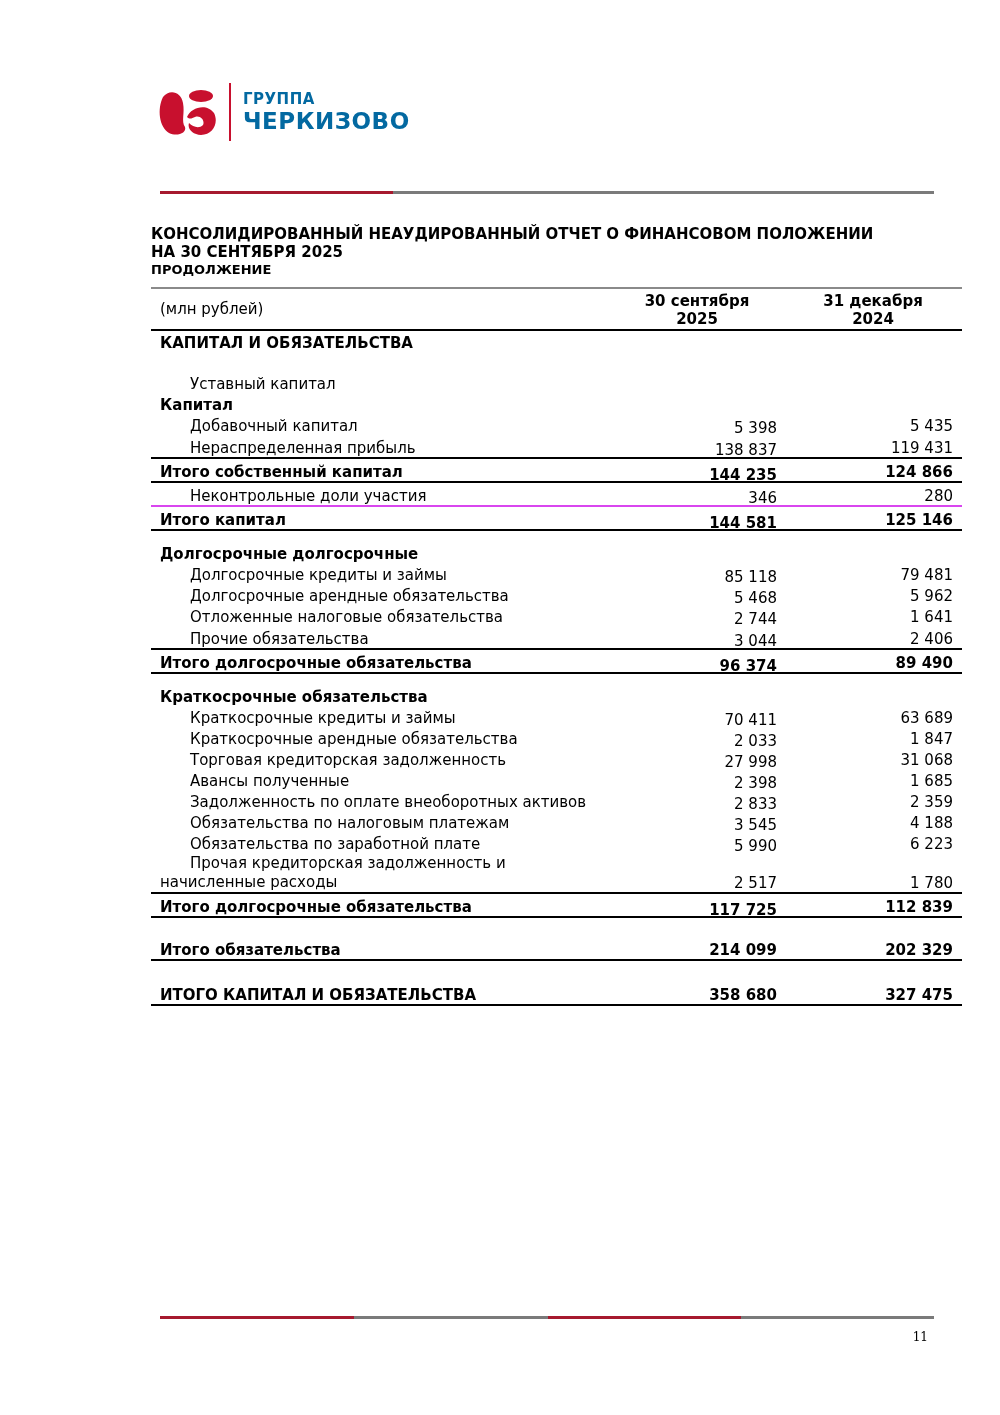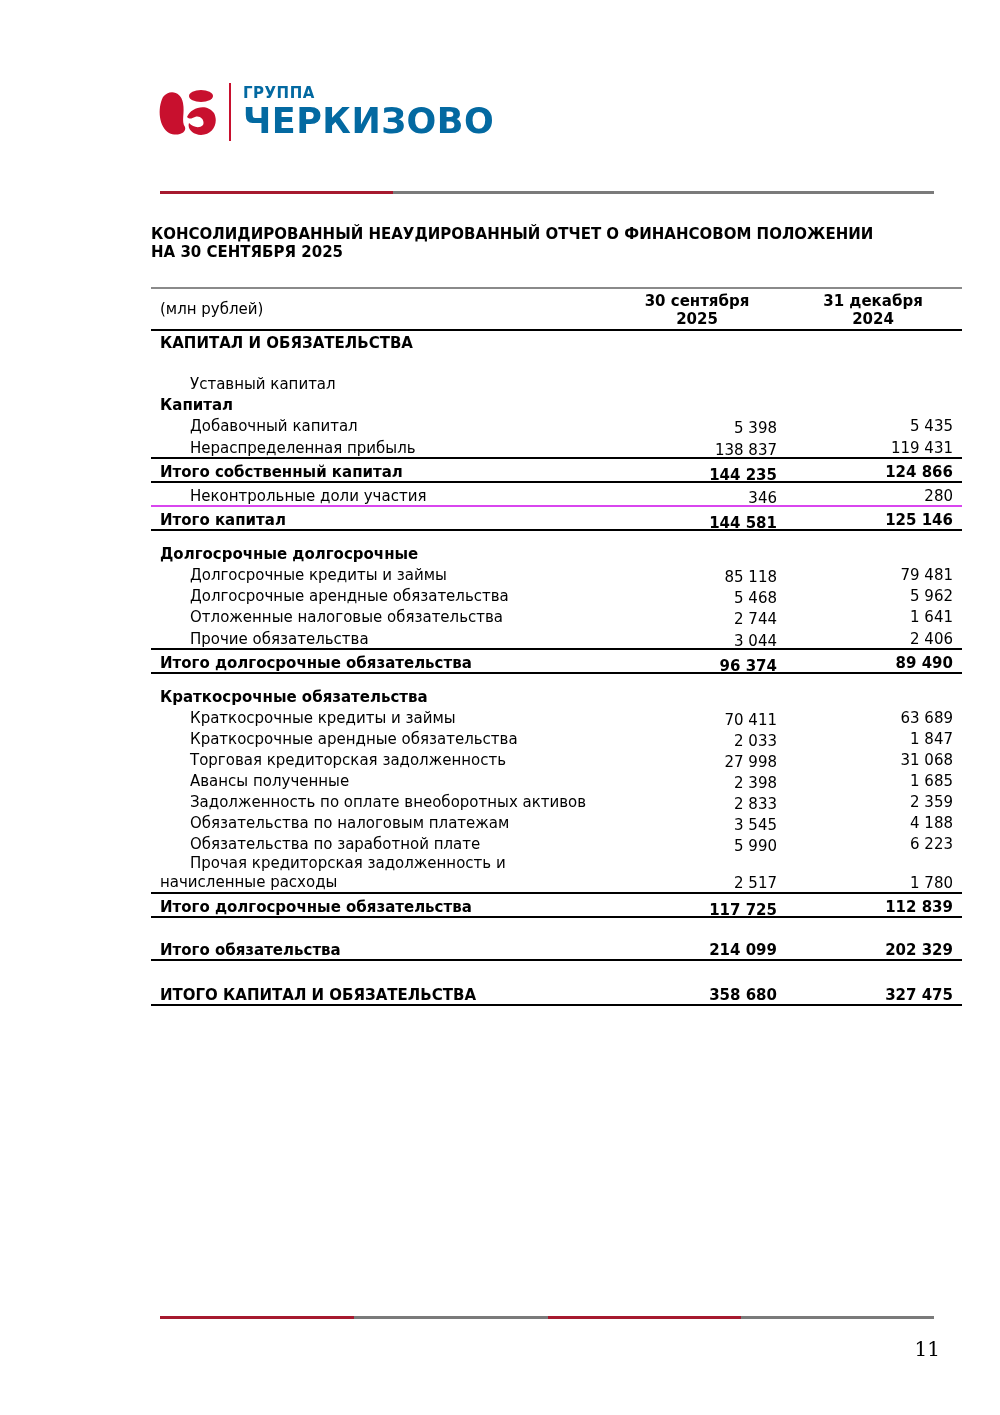--- a/index.html
+++ b/index.html
@@ -5,21 +5,21 @@
   html, body { margin: 0; padding: 0; background: #ffffff; }
   body { width: 1000px; height: 1415px; position: relative; overflow: hidden;
          font-family: "DejaVu Sans", sans-serif; color: #000; }
 
   
   .logo { position: absolute; left: 157px; top: 82px; height: 60px; display: flex; align-items: center; }
   .logo-mark { width: 60px; height: 50px; }
   .logo-divider { width: 2px; height: 58px; background: #c8102e; margin: 0 12px 0 12px; }
   .logo-text { display: flex; flex-direction: column; color: #0369a1; font-weight: bold; line-height: 1; }
   .logo-small { font-size: 15px; letter-spacing: 0.5px; margin-bottom: 3px; }
-  .logo-big { font-size: 35px; letter-spacing: 0.5px; }
+  .logo-big { font-size: 23px; letter-spacing: 0.5px; }
 
   
   .rule { position: absolute; height: 3px; }
   .rule-top-red { left: 160px; top: 191px; width: 233px; background: #a6192e; }
   .rule-top-gray { left: 393px; top: 191px; width: 541px; background: #7a7a7a; }
 
   
   .title { position: absolute; left: 151px; top: 225px; font-weight: bold; }
   .title .t1 { font-size: 15px; line-height: 18px; }
   .title .t2 { font-size: 15px; line-height: 18px; }
@@ -45,21 +45,21 @@
   .row.total .v1 { position: relative; top: 3px; }
   .spacer { height: 20px; }
   .row.wrap { height: 40px; }
   .row.wrap .lbl { white-space: normal; padding-left: 9px; text-indent: 30px; line-height: 19px; }
 
   
   .rule-b1 { left: 160px; top: 1316px; width: 194px; background: #a6192e; }
   .rule-b2 { left: 354px; top: 1316px; width: 194px; background: #7a7a7a; }
   .rule-b3 { left: 548px; top: 1316px; width: 193px; background: #a6192e; }
   .rule-b4 { left: 741px; top: 1316px; width: 193px; background: #7a7a7a; }
-  .page-num { position: absolute; right: 60px; top: 1330px; font-size: 20px; font-family: "DejaVu Serif", serif; margin-top: 7px; }
+  .page-num { position: absolute; right: 72px; top: 1330px; font-size: 12px; font-family: "DejaVu Serif", serif; }
 </style>
 </head>
 <body>
 
 <div class="logo">
   <svg class="logo-mark" viewBox="0 0 60 50">
     <path d="M6 10 C12 2 24 4 26 16 C28 26 24 34 28 40 C30 46 20 50 12 46 C2 40 0 22 6 10 Z" fill="#c8102e"></path>
     <ellipse cx="44" cy="9" rx="12" ry="6" fill="#c8102e"></ellipse>
     <path d="M30 30 C34 20 50 16 57 26 C62 36 56 48 44 48 C36 48 30 42 32 36 C36 40 42 42 46 38 C48 34 44 28 38 30 C35 31 33 33 30 30 Z" fill="#c8102e"></path>
   </svg>
@@ -69,20 +69,21 @@
     <span class="logo-big">ЧЕРКИЗОВО</span>
   </div>
 </div>
 
 <div class="rule rule-top-red"></div>
 <div class="rule rule-top-gray"></div>
 
 <div class="title">
   <div class="t1">КОНСОЛИДИРОВАННЫЙ НЕАУДИРОВАННЫЙ ОТЧЕТ О ФИНАНСОВОМ ПОЛОЖЕНИИ</div>
   <div class="t2">НА 30 СЕНТЯБРЯ 2025</div>
+  <div class="t3">ПРОДОЛЖЕНИЕ</div>
 </div>
 
 <div class="fin">
   <div class="top-rule"></div>
   <div class="hdr">
     <div class="lbl">(млн рублей)</div>
     <div class="col c1">
       <div>30 сентября</div>
       <div>2025</div>
     </div>

